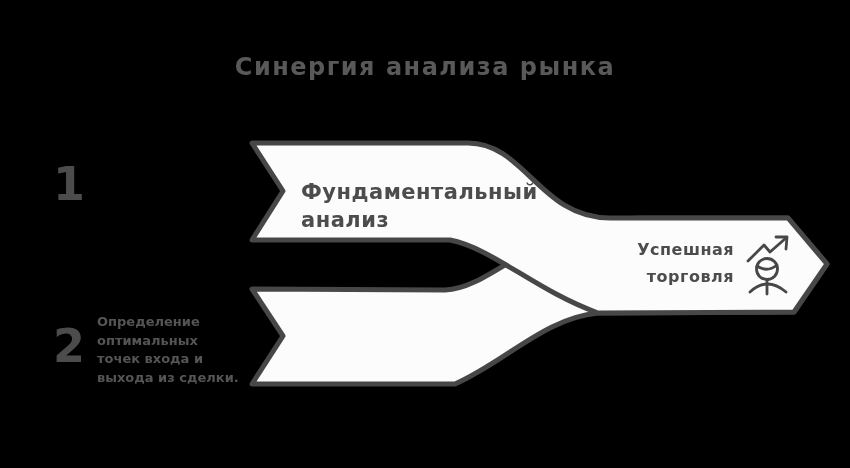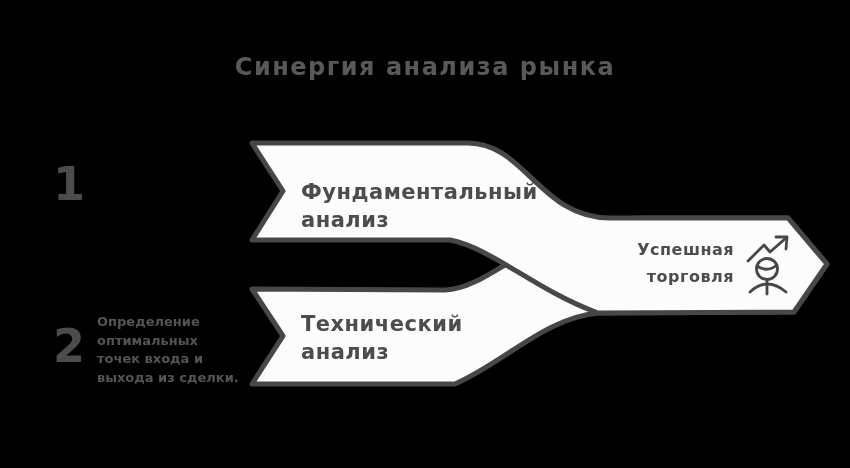--- a/index.html
+++ b/index.html
@@ -71,17 +71,16 @@
   </svg>
 
   <div class="title">Синергия анализа рынка</div>
 
   <div class="step-num n1">1</div>
 
   <div class="step-num n2">2</div>
   <div class="step-desc d2">Определение оптимальных точек входа и выхода из сделки.</div>
 
   <div class="branch-label b1">Фундаментальный анализ</div>
-  <div class="branch-label b2">Технический анализ</div>
 
   <div class="result-label">Успешная торговля</div>
 
 </div>
 
 </body></html>

